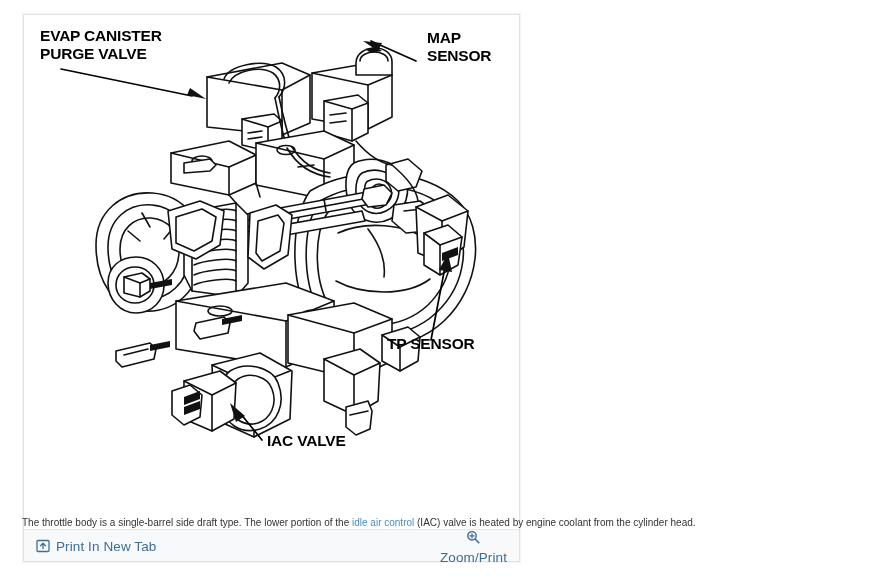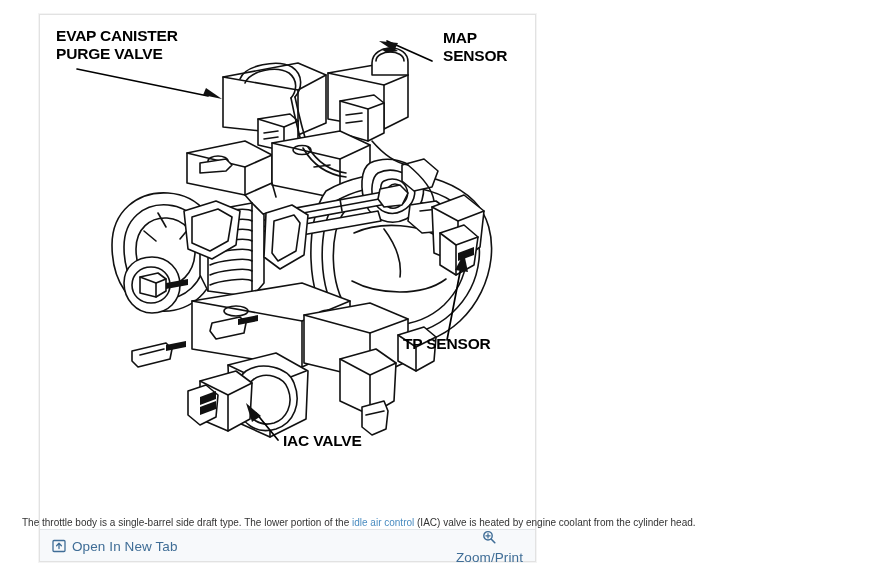--- a/index.html
+++ b/index.html
@@ -11,21 +11,21 @@
     width: 889px;
     height: 583px;
     overflow: hidden;
     font-family: "Liberation Sans", sans-serif;
     -webkit-font-smoothing: antialiased;
   }
 
   
   #figure-card {
     position: absolute;
-    left: 39px;
+    left: 23px;
     top: 14px;
     width: 497px;
     height: 548px;
     background: #ffffff;
     border: 1px solid #e2e2e2;
     box-shadow: 0 0 0 1px #f4f4f4;
     box-sizing: border-box;
   }
 
   #figure-canvas-wrap {
@@ -346,21 +346,21 @@
   <div id="figure-toolbar">
 
     <div id="open-new-tab-button" class="tool-btn">
       <span class="tool-icon">
         <svg width="14" height="14" viewBox="0 0 14 14">
           <rect x="1" y="1.5" width="12" height="11" rx="1" fill="none" stroke="#3f6d96" stroke-width="1.3"></rect>
           <path d="M7 9.6 V4.6" stroke="#3f6d96" stroke-width="1.3" stroke-linecap="round"></path>
           <path d="M4.6 6.7 L7 4.3 L9.4 6.7" fill="none" stroke="#3f6d96" stroke-width="1.3" stroke-linecap="round" stroke-linejoin="round"></path>
         </svg>
       </span>
-      <span>Open In New Tab</span>
+      <span>Print In New Tab</span>
     </div>
 
     <div id="zoom-print-button" class="tool-btn">
       <span class="tool-icon">
         <svg width="14" height="14" viewBox="0 0 14 14">
           <circle cx="6" cy="5.8" r="4.2" fill="none" stroke="#3f6d96" stroke-width="1.4"></circle>
           <path d="M9.1 9 L12.8 12.7" stroke="#3f6d96" stroke-width="1.6" stroke-linecap="round"></path>
           <path d="M6 3.7 V7.9 M3.9 5.8 H8.1" stroke="#3f6d96" stroke-width="1.2" stroke-linecap="round"></path>
         </svg>
       </span>

